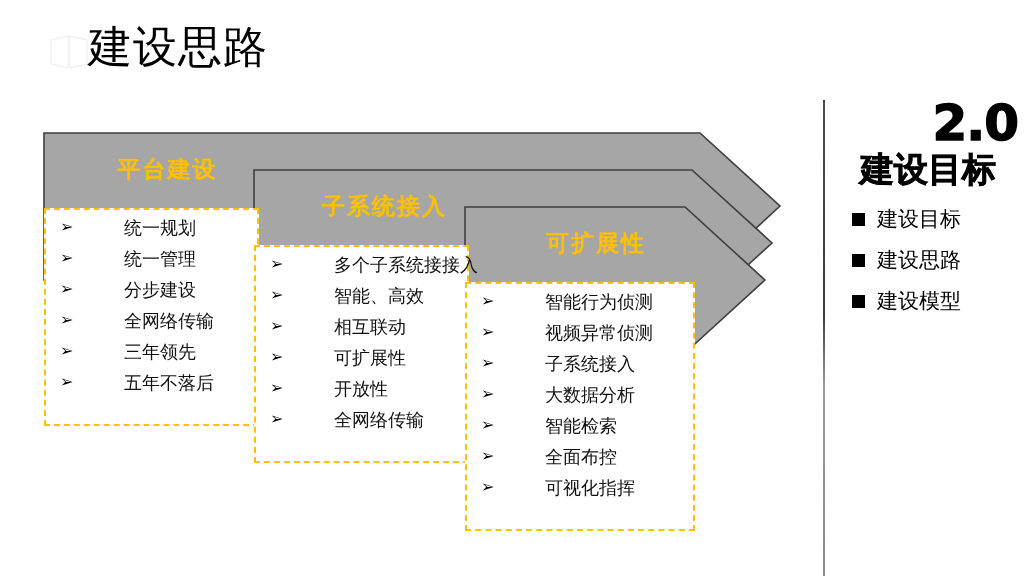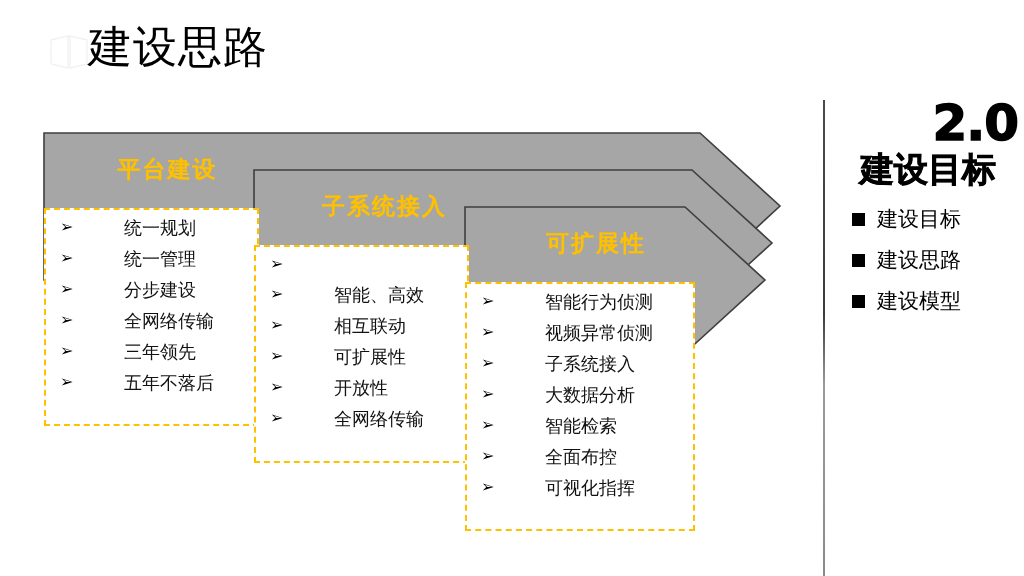--- a/index.html
+++ b/index.html
@@ -198,20 +198,21 @@
       <span class="flow-text">五年不落后</span>
     </div>
   </div>
 </div>
 
 <div class="flow-col">
   <div class="flow-header" style="left:261px; top:187px; width:215px; height:38px;">子系统接入</div>
   <div class="flow-list" style="left:254px; top:245px; width:215px; height:218px;">
     <div class="flow-item">
       <span class="flow-bullet">➢</span>
+      <span class="flow-text">多个子系统接接入</span>
     </div>
     <div class="flow-item">
       <span class="flow-bullet">➢</span>
       <span class="flow-text">智能、高效</span>
     </div>
     <div class="flow-item">
       <span class="flow-bullet">➢</span>
       <span class="flow-text">相互联动</span>
     </div>
     <div class="flow-item">

